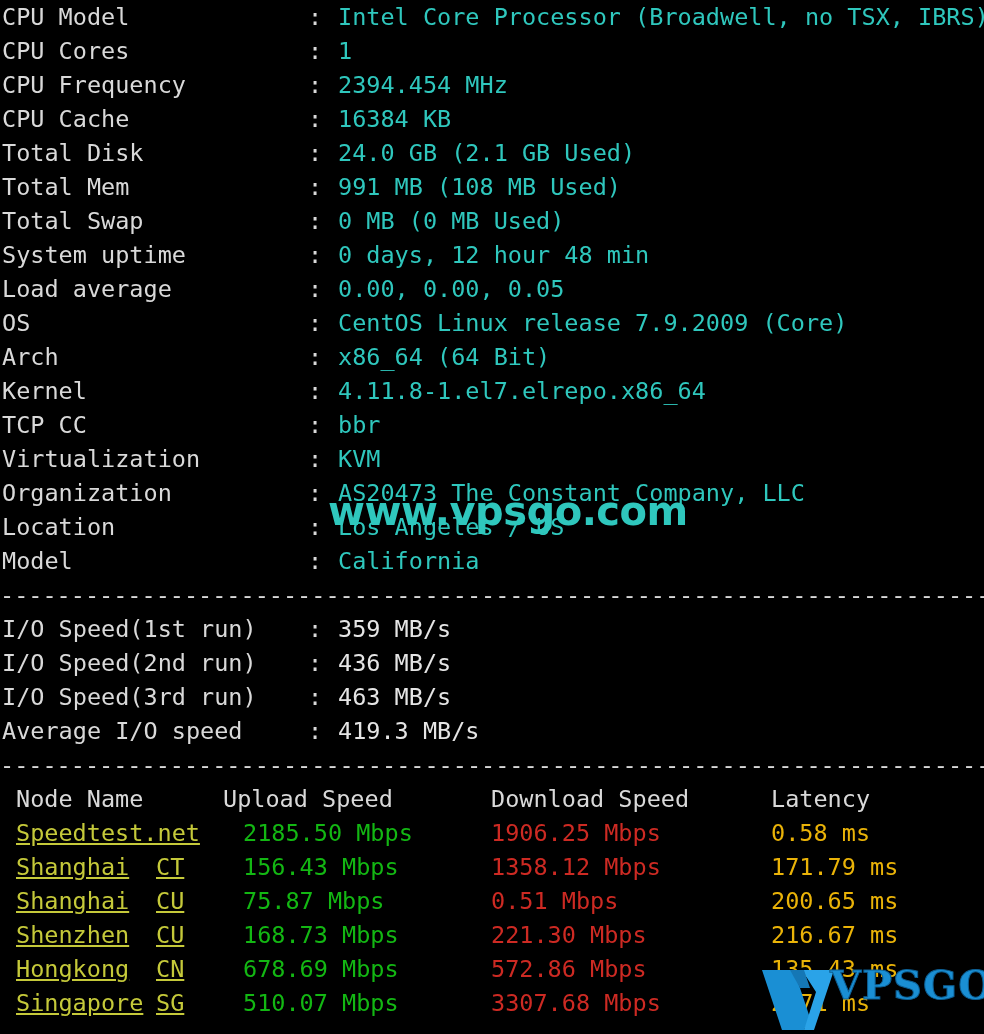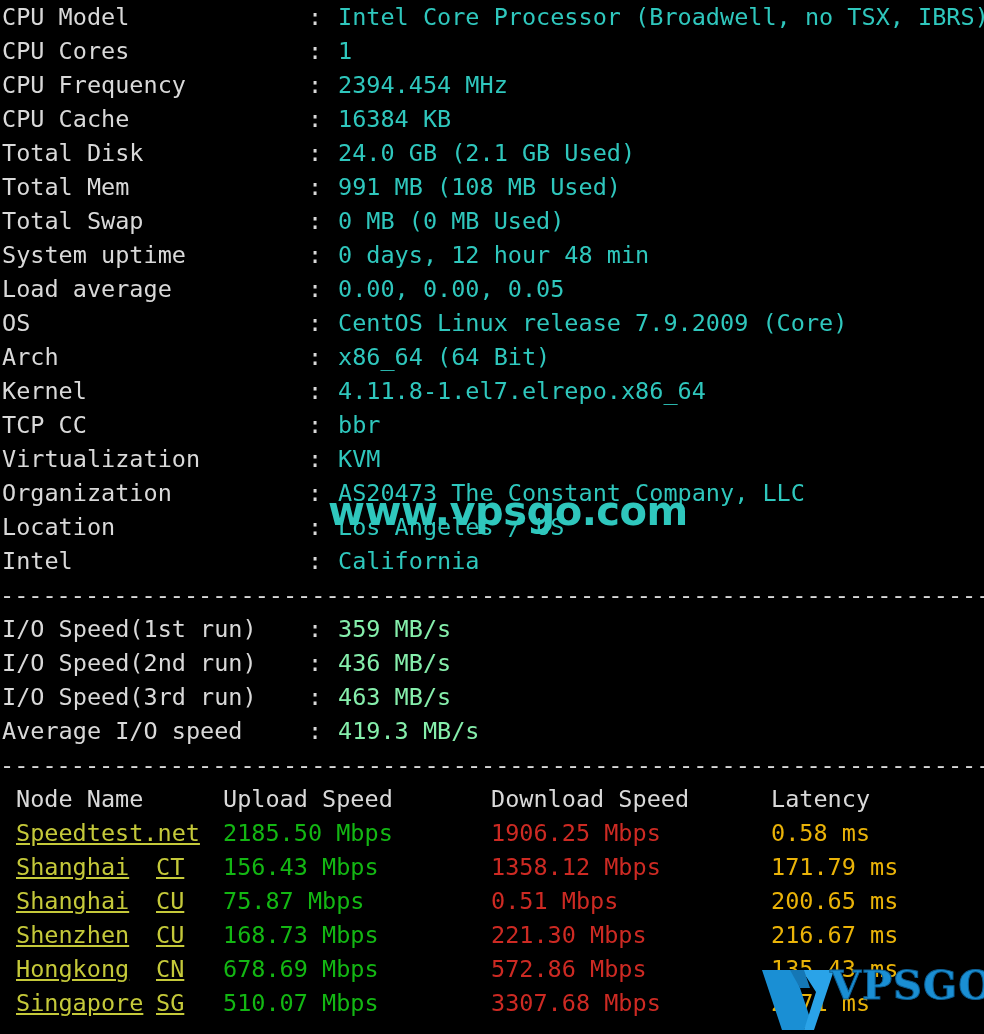--- a/index.html
+++ b/index.html
@@ -34,39 +34,39 @@
     display: inline-block;
     width: 306px;
     color: #d9d9d9;
   }
   .colon {
     display: inline-block;
     width: 30px;
     color: #d9d9d9;
   }
   .val-cyan  { color: #2fc7bd; }
-  .val-yellow{ color: #86efac; }
+  .val-yellow{ color: #e5e5e5; }
   .sep {
     color: #d9d9d9;
     letter-spacing: 0px;
     white-space: pre;
     overflow: hidden;
     display: block;
     height: 34px;
   }
   
   .tline { position: relative; height: 34px; }
   .c-node  { position: absolute; left: 2px; margin-left: 14px;   }
   .c-isp   { position: absolute; left: 156px; }
   .c-up    { position: absolute; left: 223px; }
   .c-down  { position: absolute; left: 491px; }
   .c-lat   { position: absolute; left: 771px; }
   .hdr  { color: #d9d9d9; }
   .node { color: #c5c93a; text-decoration: underline; }
-  .up   { color: #13b713; }
+  .up   { color: #13b713; margin-left: 20px; }
   .down { color: #cd2a23; }
   .lat  { color: #eab308; }
 
   
   #wm-text {
     position: absolute;
     left: 328px;
     top: 494px;
     font-family: "DejaVu Sans", "Liberation Sans", sans-serif;
     font-weight: bold;
@@ -111,21 +111,21 @@
     <div class="line"><span class="lbl">Total Swap</span><span class="colon">:</span><span class="val-cyan">0 MB (0 MB Used)</span></div>
     <div class="line"><span class="lbl">System uptime</span><span class="colon">:</span><span class="val-cyan">0 days, 12 hour 48 min</span></div>
     <div class="line"><span class="lbl">Load average</span><span class="colon">:</span><span class="val-cyan">0.00, 0.00, 0.05</span></div>
     <div class="line"><span class="lbl">OS</span><span class="colon">:</span><span class="val-cyan">CentOS Linux release 7.9.2009 (Core)</span></div>
     <div class="line"><span class="lbl">Arch</span><span class="colon">:</span><span class="val-cyan">x86_64 (64 Bit)</span></div>
     <div class="line"><span class="lbl">Kernel</span><span class="colon">:</span><span class="val-cyan">4.11.8-1.el7.elrepo.x86_64</span></div>
     <div class="line"><span class="lbl">TCP CC</span><span class="colon">:</span><span class="val-cyan">bbr</span></div>
     <div class="line"><span class="lbl">Virtualization</span><span class="colon">:</span><span class="val-cyan">KVM</span></div>
     <div class="line"><span class="lbl">Organization</span><span class="colon">:</span><span class="val-cyan">AS20473 The Constant Company, LLC</span></div>
     <div class="line"><span class="lbl">Location</span><span class="colon">:</span><span class="val-cyan">Los Angeles / US</span></div>
-    <div class="line"><span class="lbl">Intel</span><span class="colon">:</span><span class="val-cyan">California</span></div>
+    <div class="line"><span class="lbl">Model</span><span class="colon">:</span><span class="val-cyan">California</span></div>
   </div>
 
   <div class="sep">----------------------------------------------------------------------</div>
 
   <div>
     <div class="line"><span class="lbl">I/O Speed(1st run)</span><span class="colon">:</span><span class="val-yellow">359 MB/s</span></div>
     <div class="line"><span class="lbl">I/O Speed(2nd run)</span><span class="colon">:</span><span class="val-yellow">436 MB/s</span></div>
     <div class="line"><span class="lbl">I/O Speed(3rd run)</span><span class="colon">:</span><span class="val-yellow">463 MB/s</span></div>
     <div class="line"><span class="lbl">Average I/O speed</span><span class="colon">:</span><span class="val-yellow">419.3 MB/s</span></div>
   </div>

